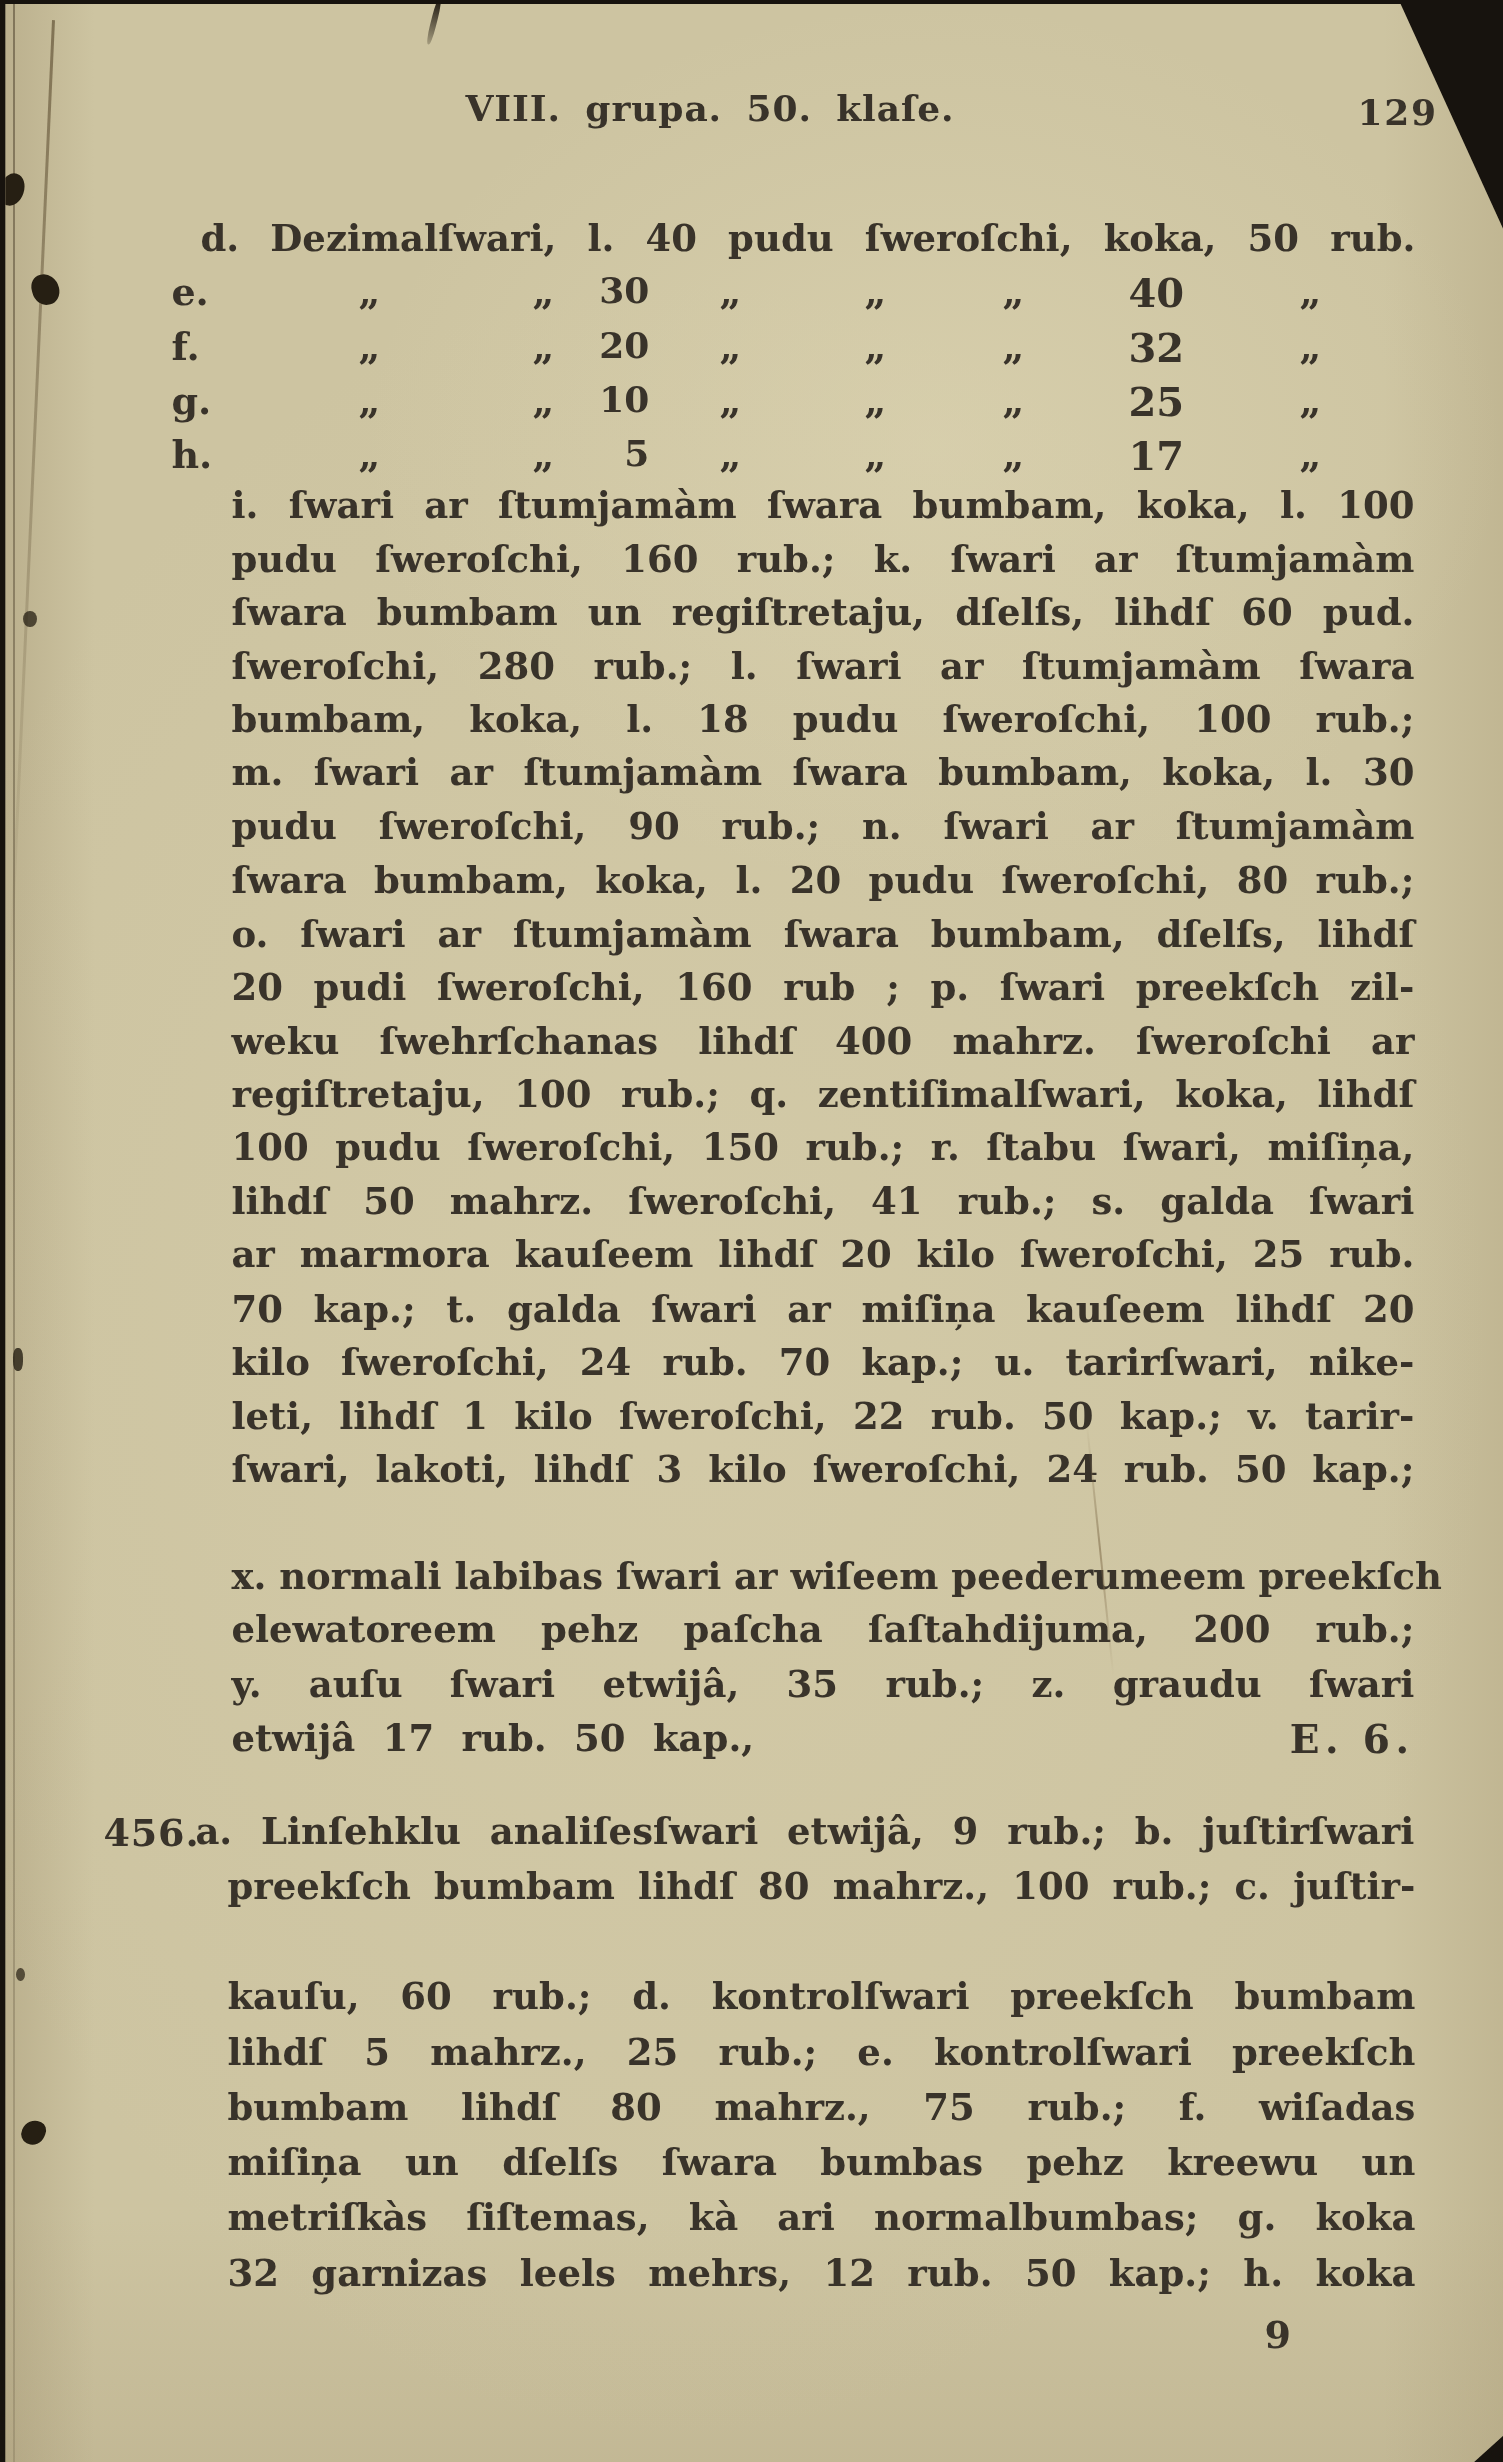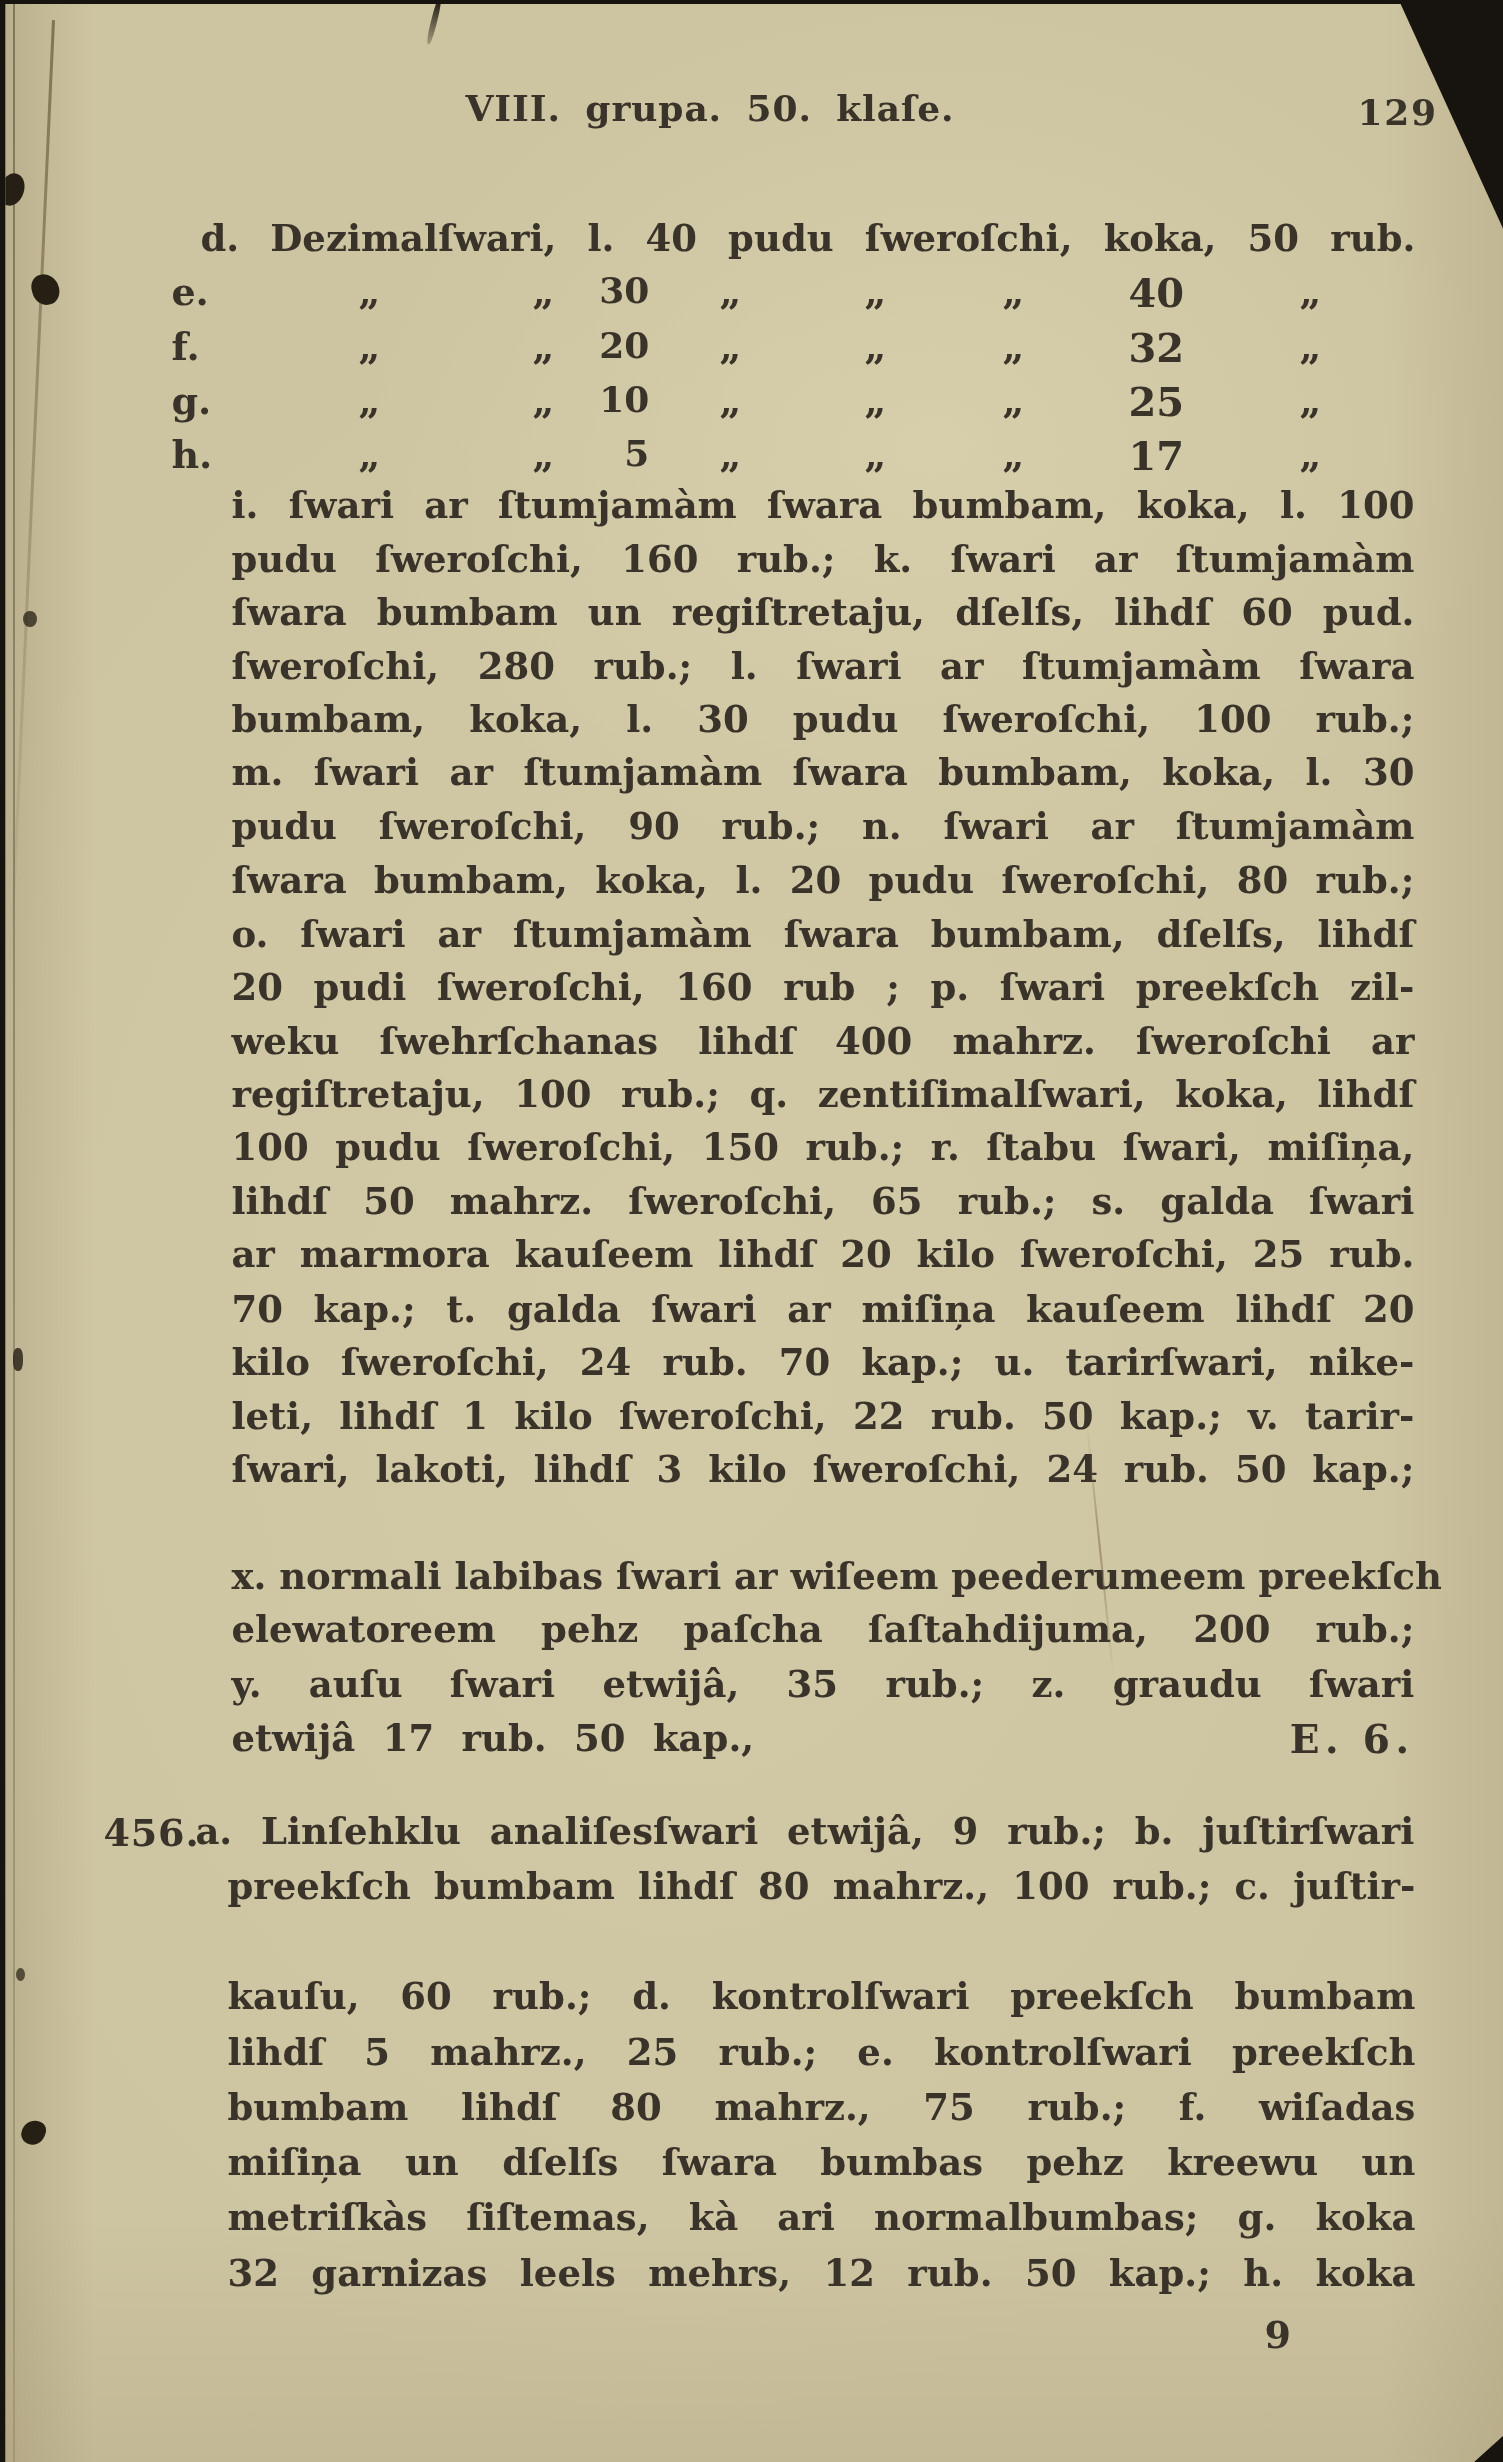--- a/index.html
+++ b/index.html
@@ -107,30 +107,30 @@
     <span class="c-q4">„</span>
     <span class="c-q5">„</span>
     <span class="c-n2">17</span>
     <span class="c-q6">„</span>
   </div>
 
   <div class="ln ink" style="top:480px">i. ſwari ar ſtumjamàm ſwara bumbam, koka, l. 100</div>
   <div class="ln ink" style="top:534px">pudu ſweroſchi, 160 rub.; k. ſwari ar ſtumjamàm</div>
   <div class="ln ink" style="top:587px">ſwara bumbam un regiſtretaju, dſelſs, lihdſ 60 pud.</div>
   <div class="ln ink" style="top:641px">ſweroſchi, 280 rub.; l. ſwari ar ſtumjamàm ſwara</div>
-  <div class="ln ink" style="top:694px">bumbam, koka, l. 30 pudu ſweroſchi, 100 rub.;</div>
+  <div class="ln ink" style="top:694px">bumbam, koka, l. 18 pudu ſweroſchi, 100 rub.;</div>
   <div class="ln ink" style="top:747px">m. ſwari ar ſtumjamàm ſwara bumbam, koka, l. 30</div>
   <div class="ln ink" style="top:801px">pudu ſweroſchi, 90 rub.; n. ſwari ar ſtumjamàm</div>
   <div class="ln ink" style="top:855px">ſwara bumbam, koka, l. 20 pudu ſweroſchi, 80 rub.;</div>
   <div class="ln ink" style="top:909px">o. ſwari ar ſtumjamàm ſwara bumbam, dſelſs, lihdſ</div>
   <div class="ln ink" style="top:962px">20 pudi ſweroſchi, 160 rub ; p. ſwari preekſch zil-</div>
   <div class="ln ink" style="top:1016px">weku ſwehrſchanas lihdſ 400 mahrz. ſweroſchi ar</div>
   <div class="ln ink" style="top:1069px">regiſtretaju, 100 rub.; q. zentiſimalſwari, koka, lihdſ</div>
   <div class="ln ink" style="top:1122px">100 pudu ſweroſchi, 150 rub.; r. ſtabu ſwari, miſiņa,</div>
-  <div class="ln ink" style="top:1176px">lihdſ 50 mahrz. ſweroſchi, 65 rub.; s. galda ſwari</div>
+  <div class="ln ink" style="top:1176px">lihdſ 50 mahrz. ſweroſchi, 41 rub.; s. galda ſwari</div>
   <div class="ln ink" style="top:1229px">ar marmora kauſeem lihdſ 20 kilo ſweroſchi, 25 rub.</div>
   <div class="ln ink" style="top:1284px">70 kap.; t. galda ſwari ar miſiņa kauſeem lihdſ 20</div>
   <div class="ln ink" style="top:1337px">kilo ſweroſchi, 24 rub. 70 kap.; u. tarirſwari, nike-</div>
   <div class="ln ink" style="top:1391px">leti, lihdſ 1 kilo ſweroſchi, 22 rub. 50 kap.; v. tarir-</div>
   <div class="ln ink" style="top:1444px">ſwari, lakoti, lihdſ 3 kilo ſweroſchi, 24 rub. 50 kap.;</div>
   <div class="ln ink" style="top:1551px">x. normali labibas ſwari ar wiſeem peederumeem preekſch</div>
   <div class="ln ink" style="top:1604px">elewatoreem pehz paſcha ſaſtahdijuma, 200 rub.;</div>
   <div class="ln ink" style="top:1659px">y. auſu ſwari etwijâ, 35 rub.; z. graudu ſwari</div>
 
   <div id="closing" class="ink">

